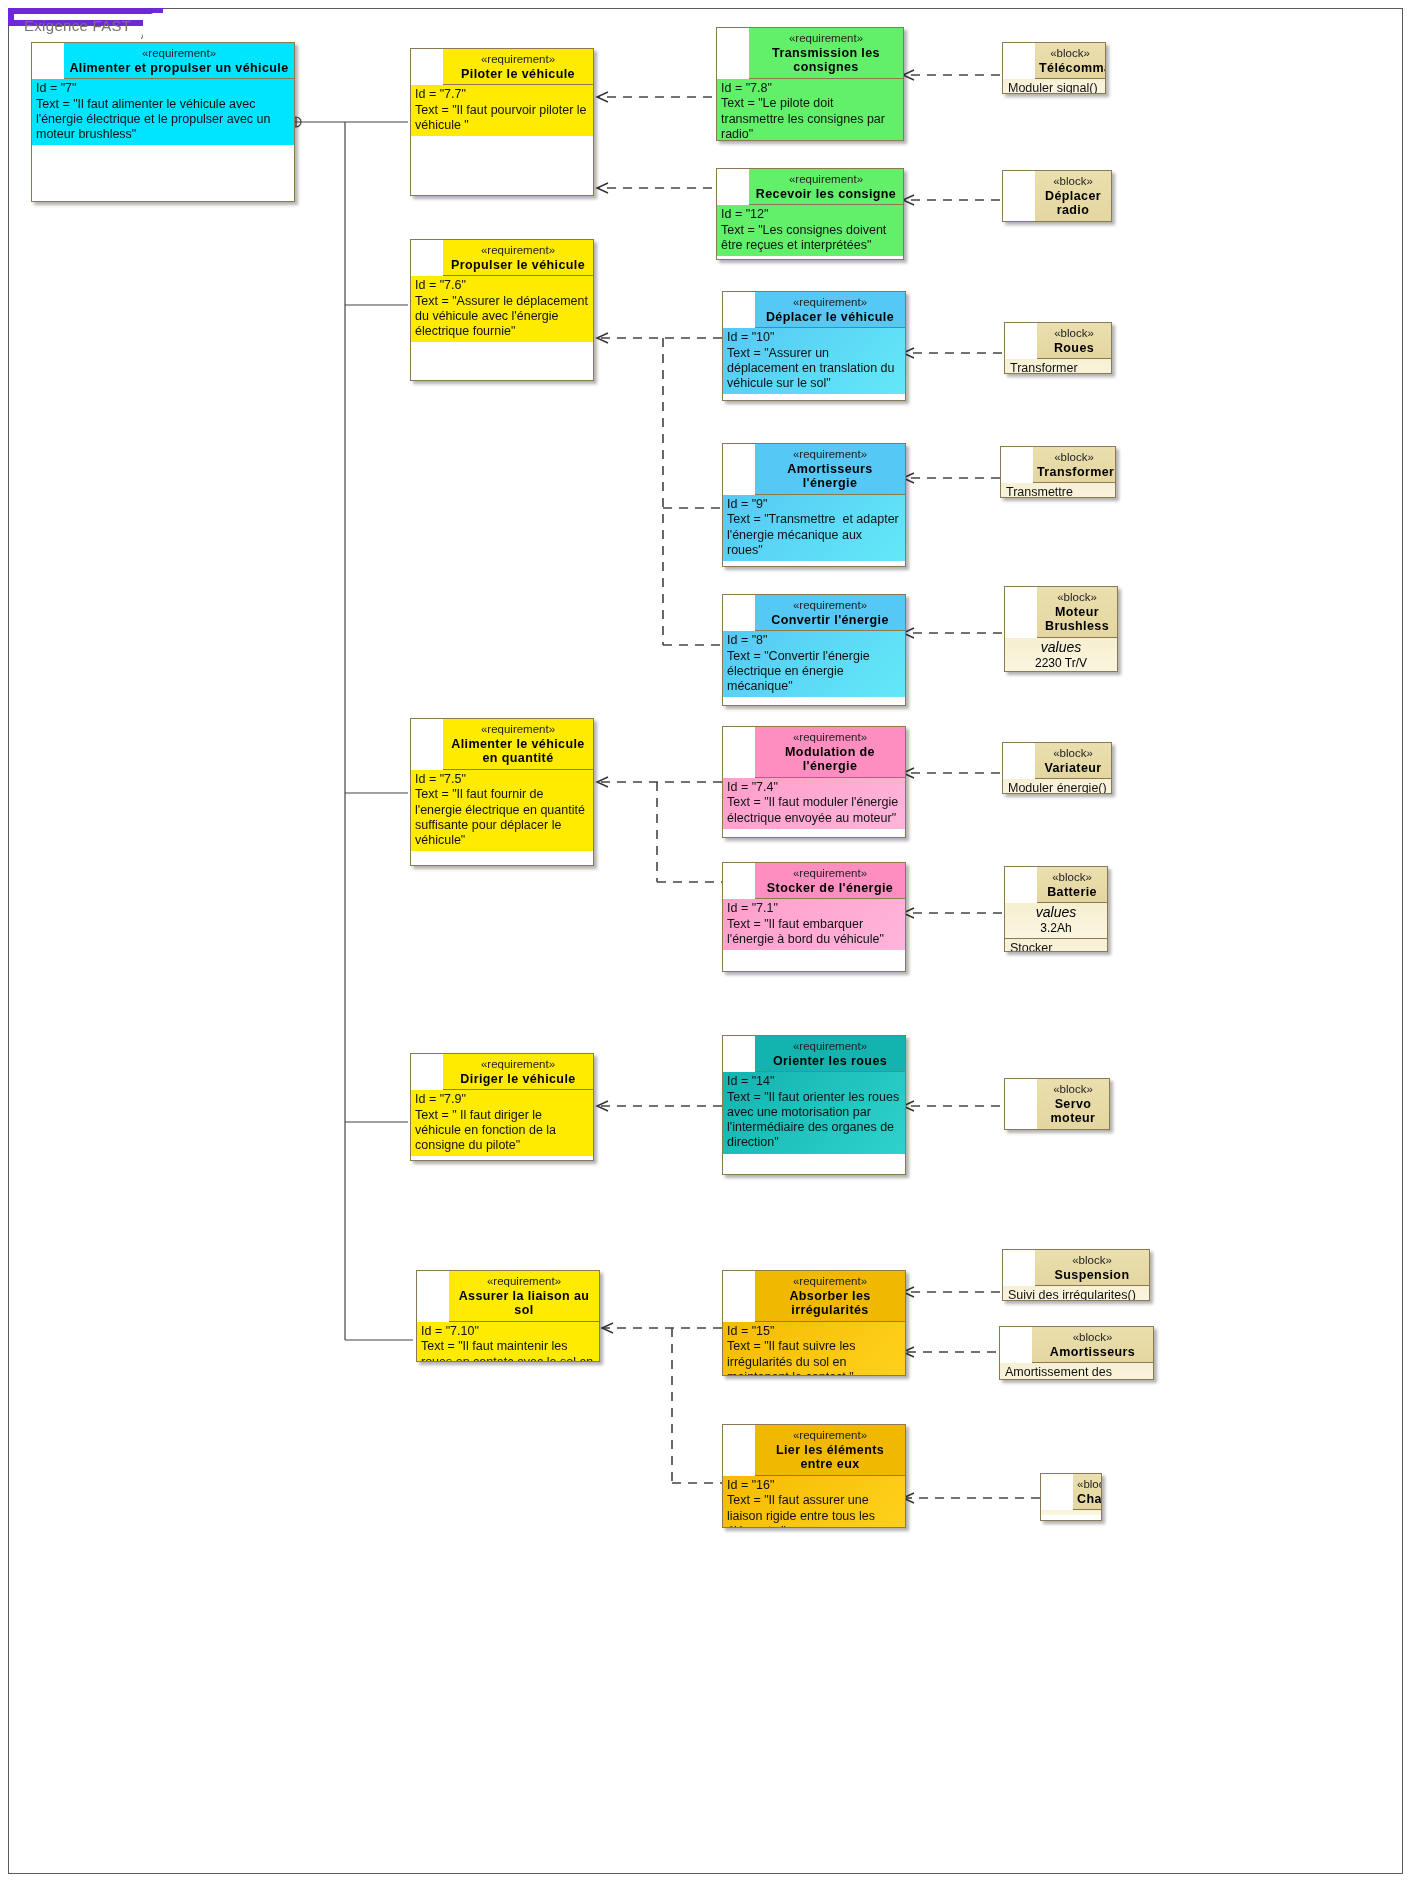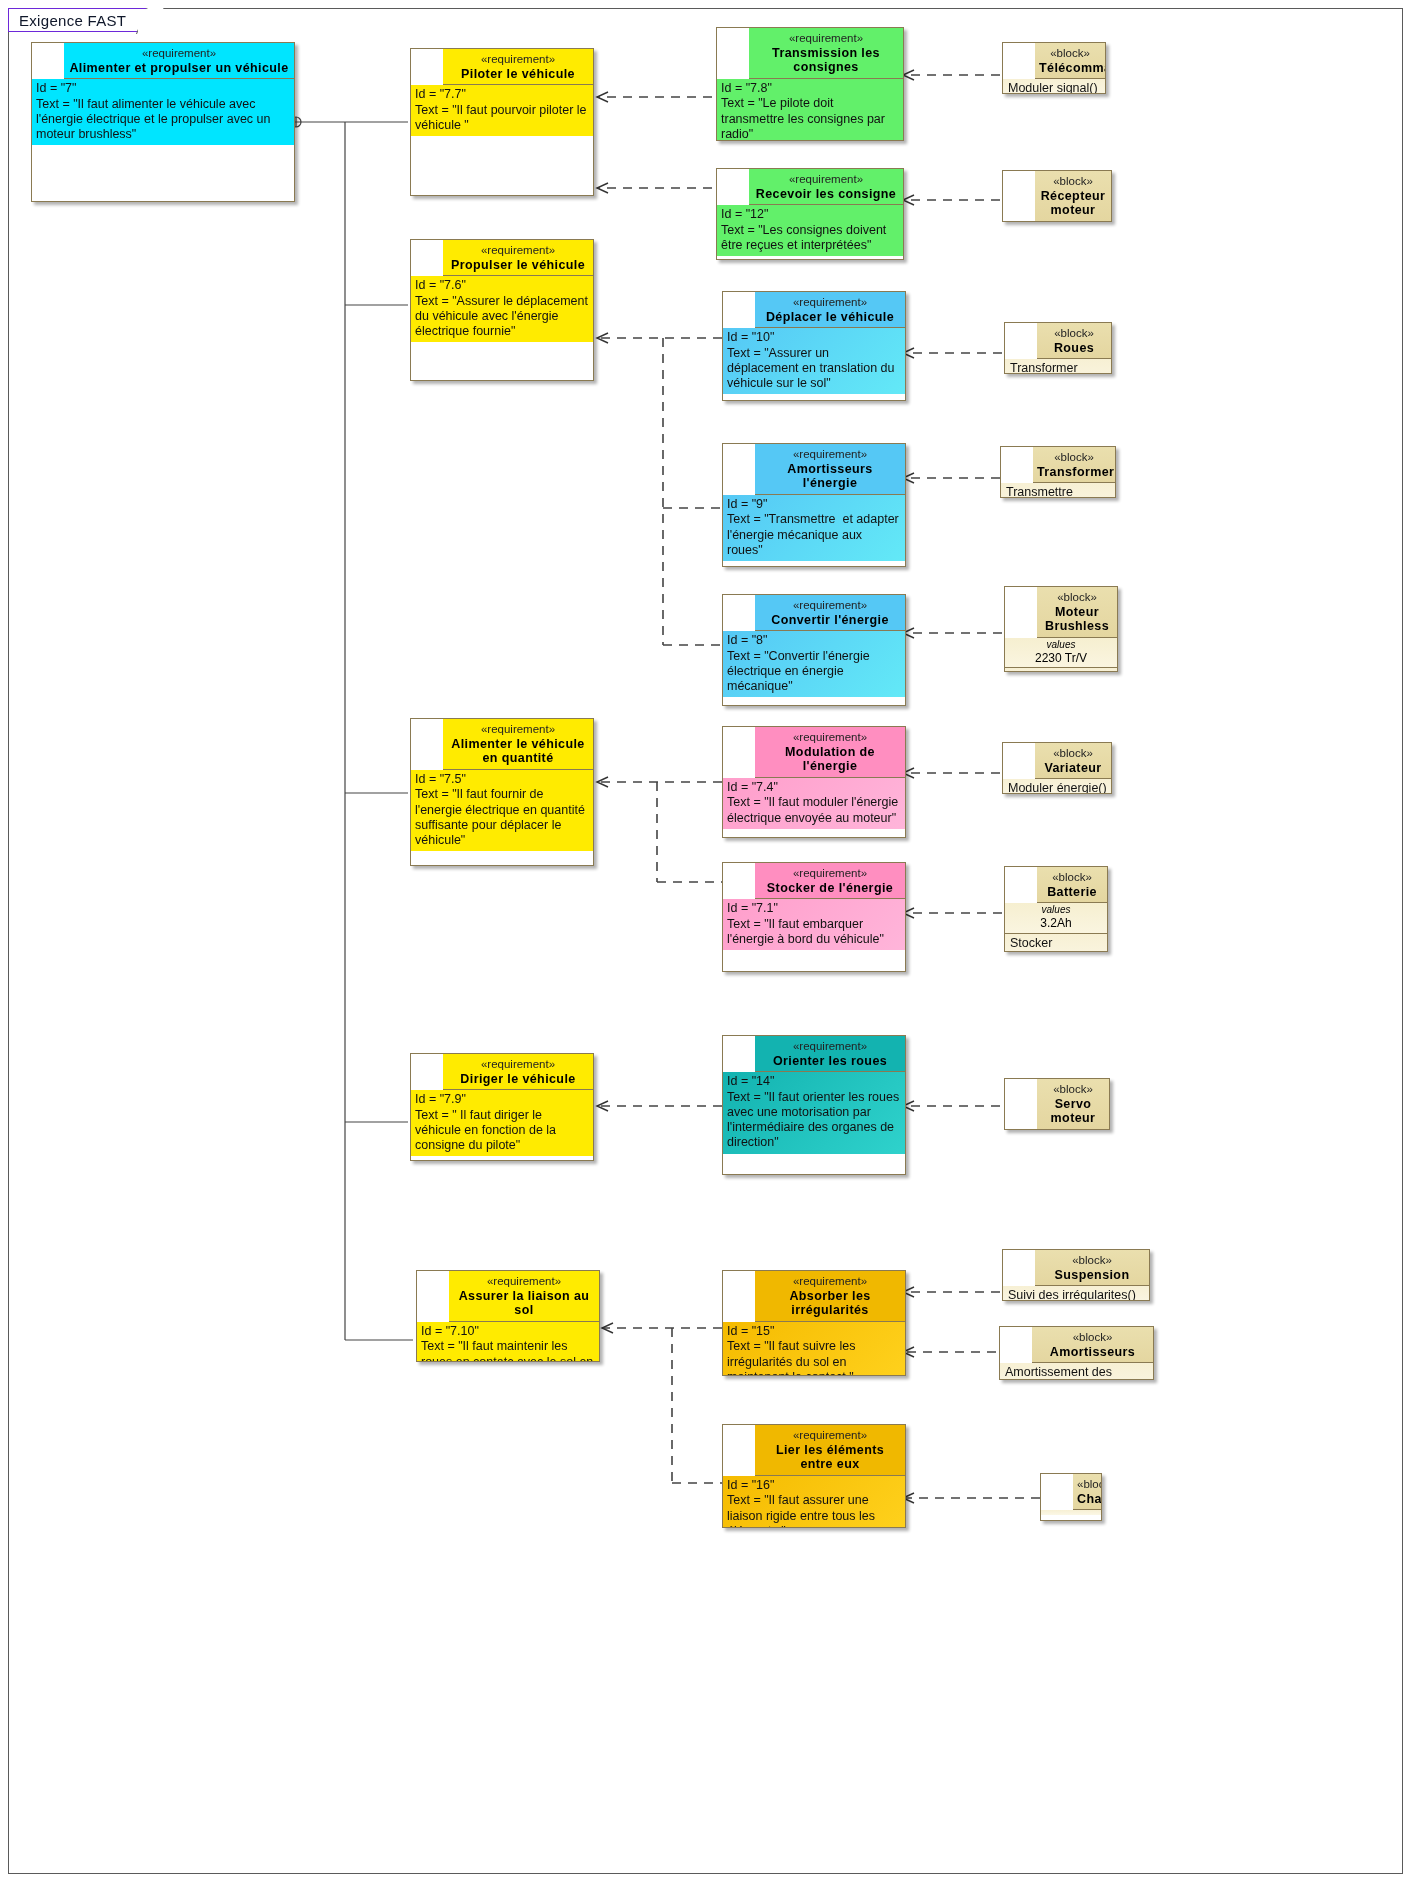--- a/index.html
+++ b/index.html
@@ -8,23 +8,23 @@
     width:1423px;height:1886px;position:relative;overflow:hidden;
   }
   #canvas{position:absolute;left:0;top:0;width:1423px;height:1886px;}
 
   
   .frame{
     position:absolute;left:8px;top:8px;width:1395px;height:1866px;
     border:1px solid #5a5a5a;background:#fff;box-sizing:border-box;
   }
   .frame-tab{
-    position:absolute;left:8px;top:8px;height:24px;
-    border:1px solid #6d28d9;background:#fff;box-sizing:border-box;
-    padding:3px 26px 3px 10px;font-size:15px;color:#0f172a;
+    position:absolute;left:8px;top:8px;height:16px;
+    border:6px solid #6d28d9;background:#fff;box-sizing:border-box;
+    padding:3px 26px 3px 10px;font-size:15px;color:#737373;
     letter-spacing:.3px;white-space:nowrap;
   }
   .frame-tab:after{
     content:"";position:absolute;right:0;top:0;width:0;height:0;
     border-left:14px solid #fff;border-bottom:24px solid transparent;
   }
   .frame-tab .clip{
     position:absolute;right:-1px;top:-1px;width:16px;height:26px;
     background:#fff;border-left:1px solid #5a5a5a;
     transform:skewX(-22deg);transform-origin:bottom left;border-right:none;
@@ -67,21 +67,21 @@
   .req-orange .body{background:linear-gradient(135deg,#f5bb00 0%,#ffd21e 100%);}
 
   
   .blk{border:1px solid #8a7a52;}
   .blk .hdr{background:linear-gradient(180deg,#eadfae 0%,#e4d6a0 100%);}
   .blk .values{
     background:linear-gradient(180deg,#f6efd0 0%,#faf5e0 100%);
     border-bottom:1px solid #8a7a52;text-align:center;padding:1px 3px 2px;
     font-size:12px;line-height:1.2;
   }
-  .blk .values .vlbl{font-style:italic;display:block;font-size:10px;}
+  .blk .values .vlbl{font-style:italic;display:block;font-size:14px;}
   .blk .ops{
     background:linear-gradient(180deg,#f7f0d4 0%,#fbf7e6 100%);
     padding:2px 4px 3px 5px;font-size:12.5px;color:#111;line-height:1.2;
   }
 
   
   svg.wires{position:absolute;left:0;top:0;width:1423px;height:1886px;overflow:visible;}
   .solid{stroke:#444;stroke-width:1.2;fill:none;}
   .dash{stroke:#444;stroke-width:1.6;fill:none;stroke-dasharray:9 7;}
   .arrow{stroke:#333;stroke-width:1.4;fill:none;}
@@ -311,21 +311,21 @@
     <div class="hdr">
       <span class="stereo">«block»</span>
       <span class="nm">Télécommande</span>
     </div>
     <div class="ops">Moduler signal()</div>
   </div>
 
   <div class="node blk" style="left:1002px;top:170px;width:110px;height:52px;">
     <div class="hdr">
       <span class="stereo">«block»</span>
-      <span class="nm">Récepteur moteur</span>
+      <span class="nm">Déplacer radio</span>
     </div>
 
   </div>
 
   <div class="node blk" style="left:1004px;top:322px;width:108px;height:52px;">
     <div class="hdr">
       <span class="stereo">«block»</span>
       <span class="nm">Roues</span>
     </div>
     <div class="ops">Transformer mvt()</div>

